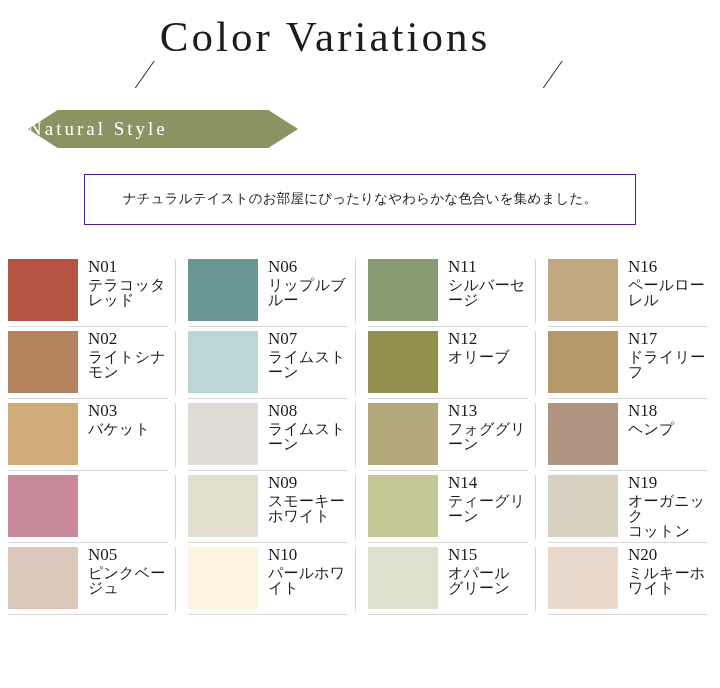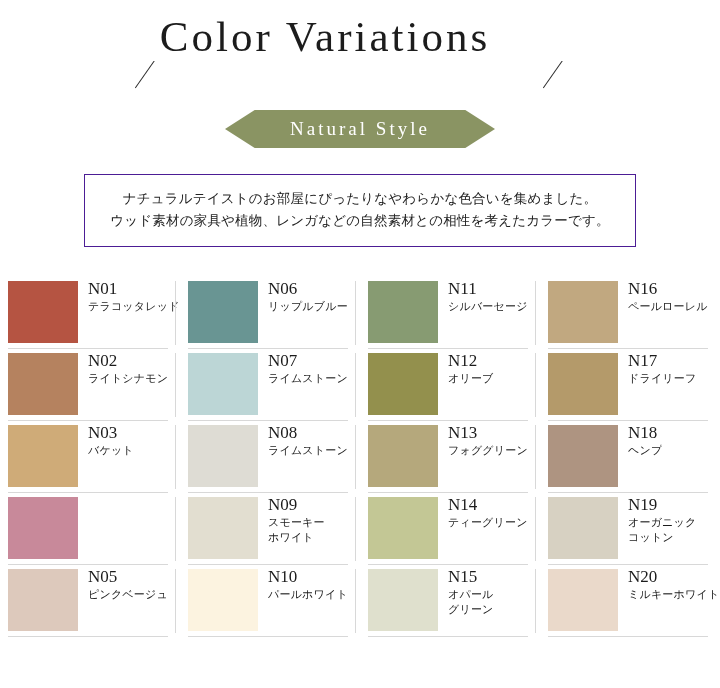--- a/index.html
+++ b/index.html
@@ -68,21 +68,22 @@
   .title-inner {
     background: #ffffff;
     padding: 0 18px;
     display: inline-block;
   }
 
   
   .banner-wrap {
     position: relative;
     height: 44px;
-    text-align: center;
+    text-align: left;
+    margin-left: 28px;
   }
   .banner {
     display: inline-block;
     position: relative;
     width: 270px;
     height: 38px;
     line-height: 38px;
     color: #ffffff;
     font-size: 19px;
     letter-spacing: 3px;
@@ -147,21 +148,21 @@
     margin: 2px 0 0 10px;
     overflow: hidden;
   }
   .code {
     font-size: 17px;
     color: #1c1c1c;
     font-family: "Liberation Serif", "DejaVu Serif", serif;
     line-height: 20px;
   }
   .jp {
-    font-size: 11px;
+    font-size: 15px;
     color: #1c1c1c;
     font-family: "Liberation Sans", "DejaVu Sans", sans-serif;
     line-height: 15px;
     letter-spacing: 0.2px;
     white-space: pre-line;
   }
 </style>
 </head>
 <body>
 
@@ -173,21 +174,20 @@
     <div class="slash slash-right"></div>
     <div class="title"><span class="title-inner">Color Variations</span></div>
   </div>
 
   <div class="banner-wrap">
     <div class="banner" id="banner" style="background: rgb(138, 148, 99);"><span>Natural Style</span></div>
   </div>
 
   <div class="desc-wrap">
     <div class="desc-line">ナチュラルテイストのお部屋にぴったりなやわらかな色合いを集めました。</div>
-    <div class="desc-line">ウッド素材の家具や植物、レンガなどの自然素材との相性を考えたカラーです。</div>
   </div>
 
   <div class="grid" id="swatch-grid">
       <div class="cell">
         <div class="chip" style="background: rgb(181, 84, 66);"></div>
         <div class="labels">
           <div class="code">N01</div>
           <div class="jp">テラコッタレッド</div>
         </div>
         <div class="sep-h"></div>

